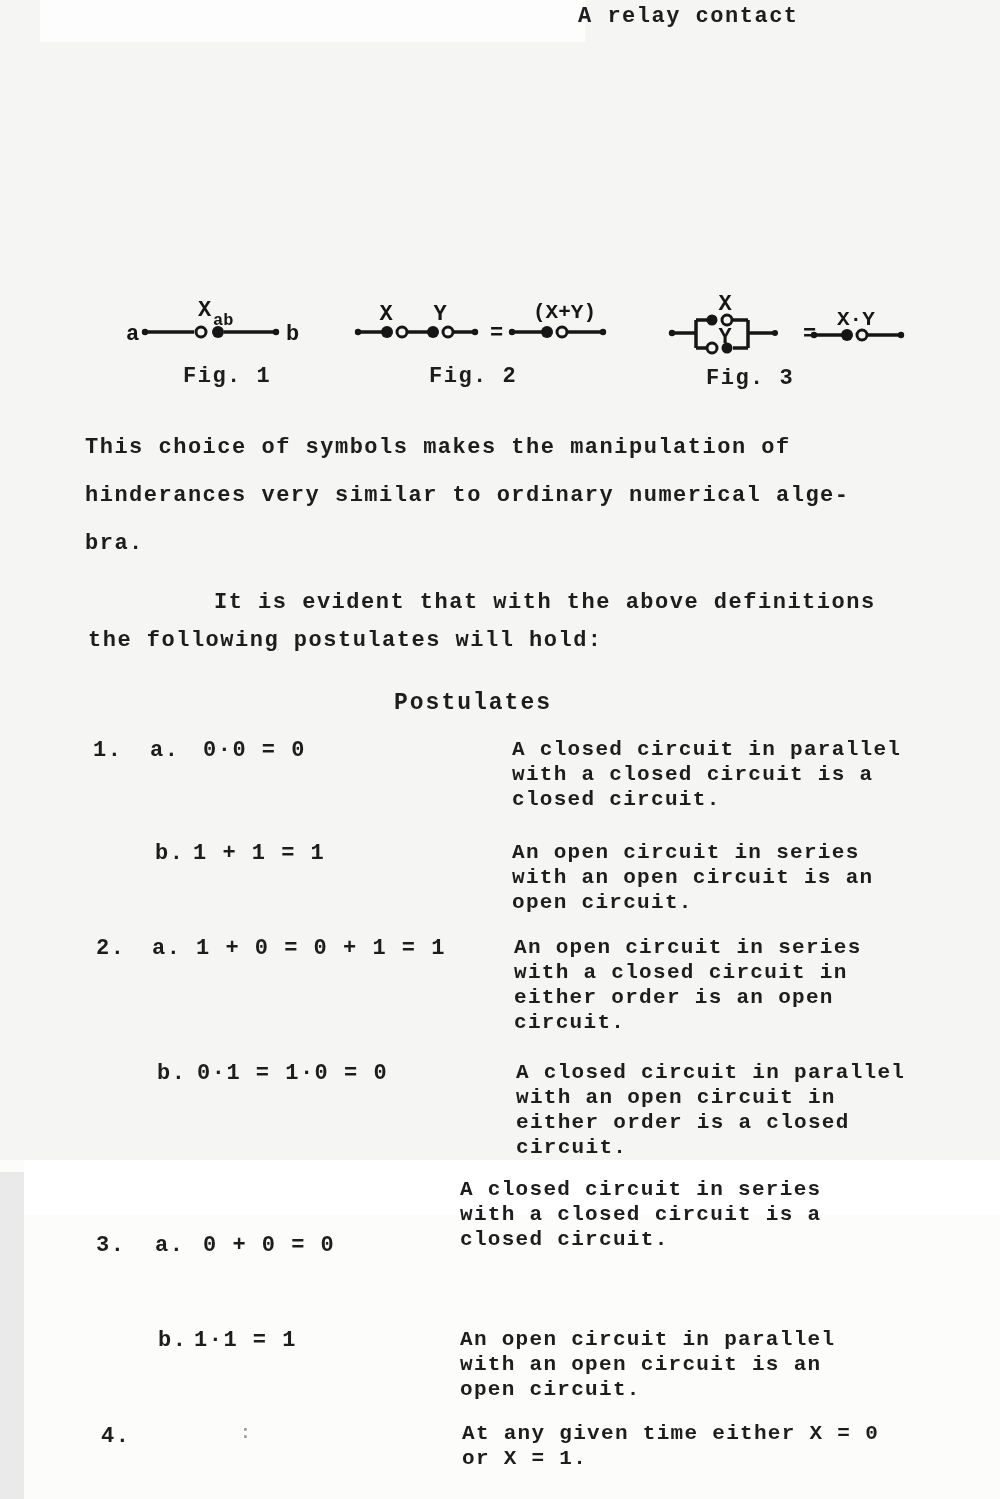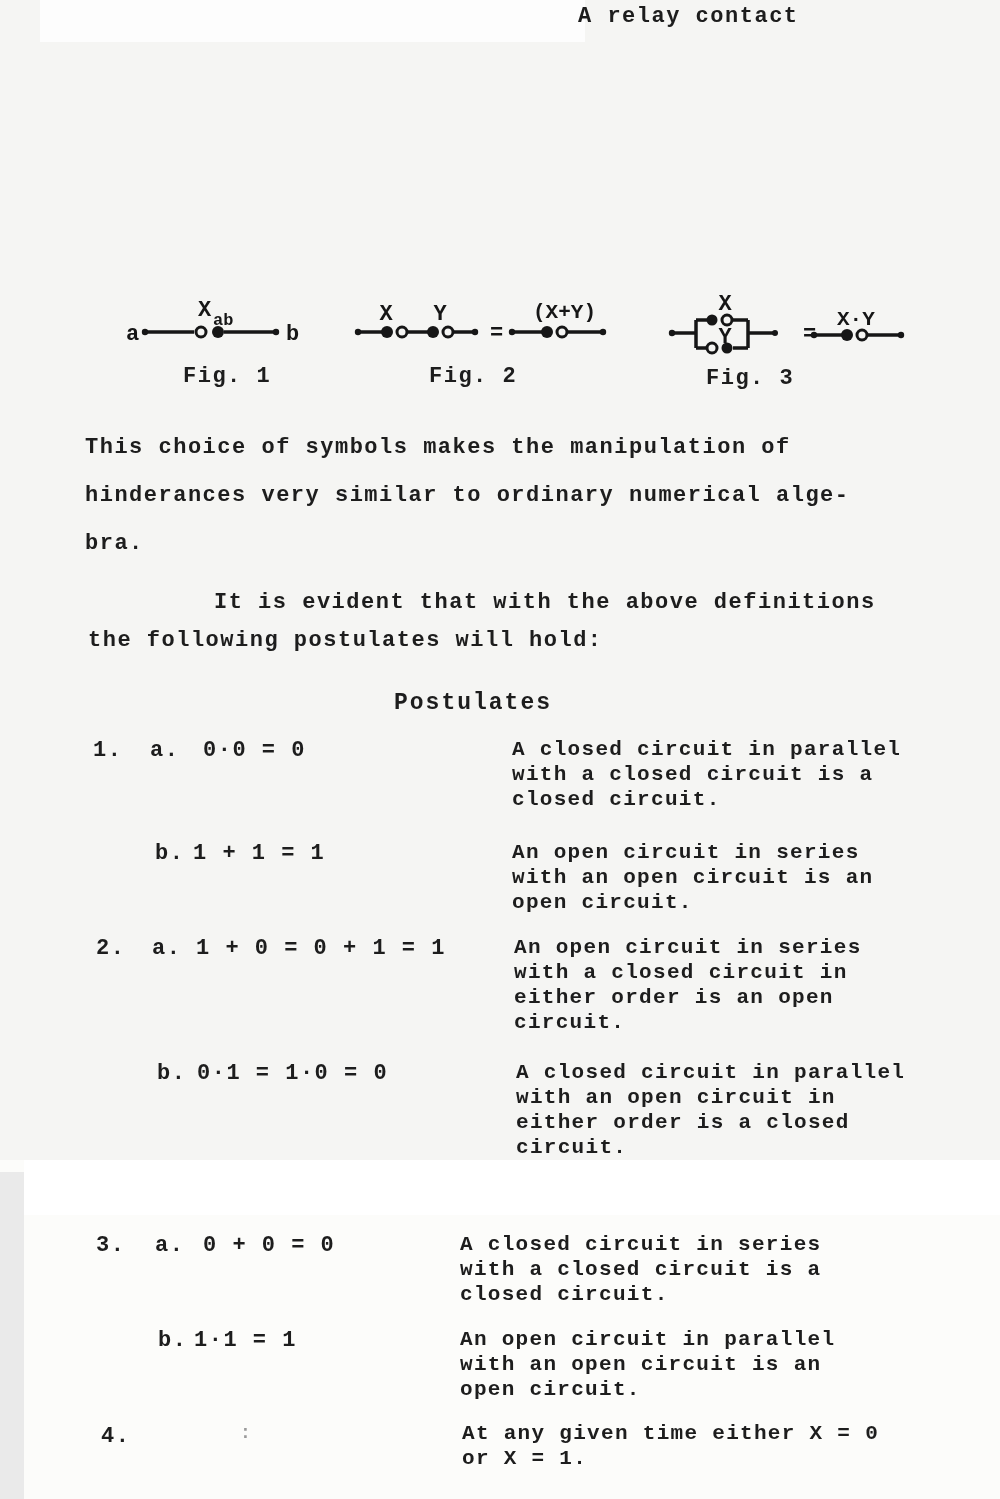--- a/index.html
+++ b/index.html
@@ -139,21 +139,21 @@
   <span class="psub" style="left:157px;top:1063px;">b.</span>
   <span class="pform" style="left:197px;top:1063px;">0·1 = 1·0 = 0</span>
   <div class="pdesc" style="left:516px;top:1060px;">A closed circuit in parallel
 with an open circuit in
 either order is a closed
 circuit.</div>
 
   <span class="pnum" style="left:96px;top:1235px;">3.</span>
   <span class="psub" style="left:155px;top:1235px;">a.</span>
   <span class="pform" style="left:203px;top:1235px;text-align:center;">0 + 0 = 0</span>
-  <div class="pdesc" style="left:460px;top:1232px;">A closed circuit in series
+  <div class="pdesc" style="left:460px;top:1177px;">A closed circuit in series
 with a closed circuit is a
 closed circuit.</div>
 
   <span class="psub" style="left:158px;top:1330px;">b.</span>
   <span class="pform" style="left:194px;top:1330px;">1·1 = 1</span>
   <div class="pdesc" style="left:460px;top:1327px;">An open circuit in parallel
 with an open circuit is an
 open circuit.</div>
 
   <span class="pnum" style="left:101px;top:1426px;">4.</span>

